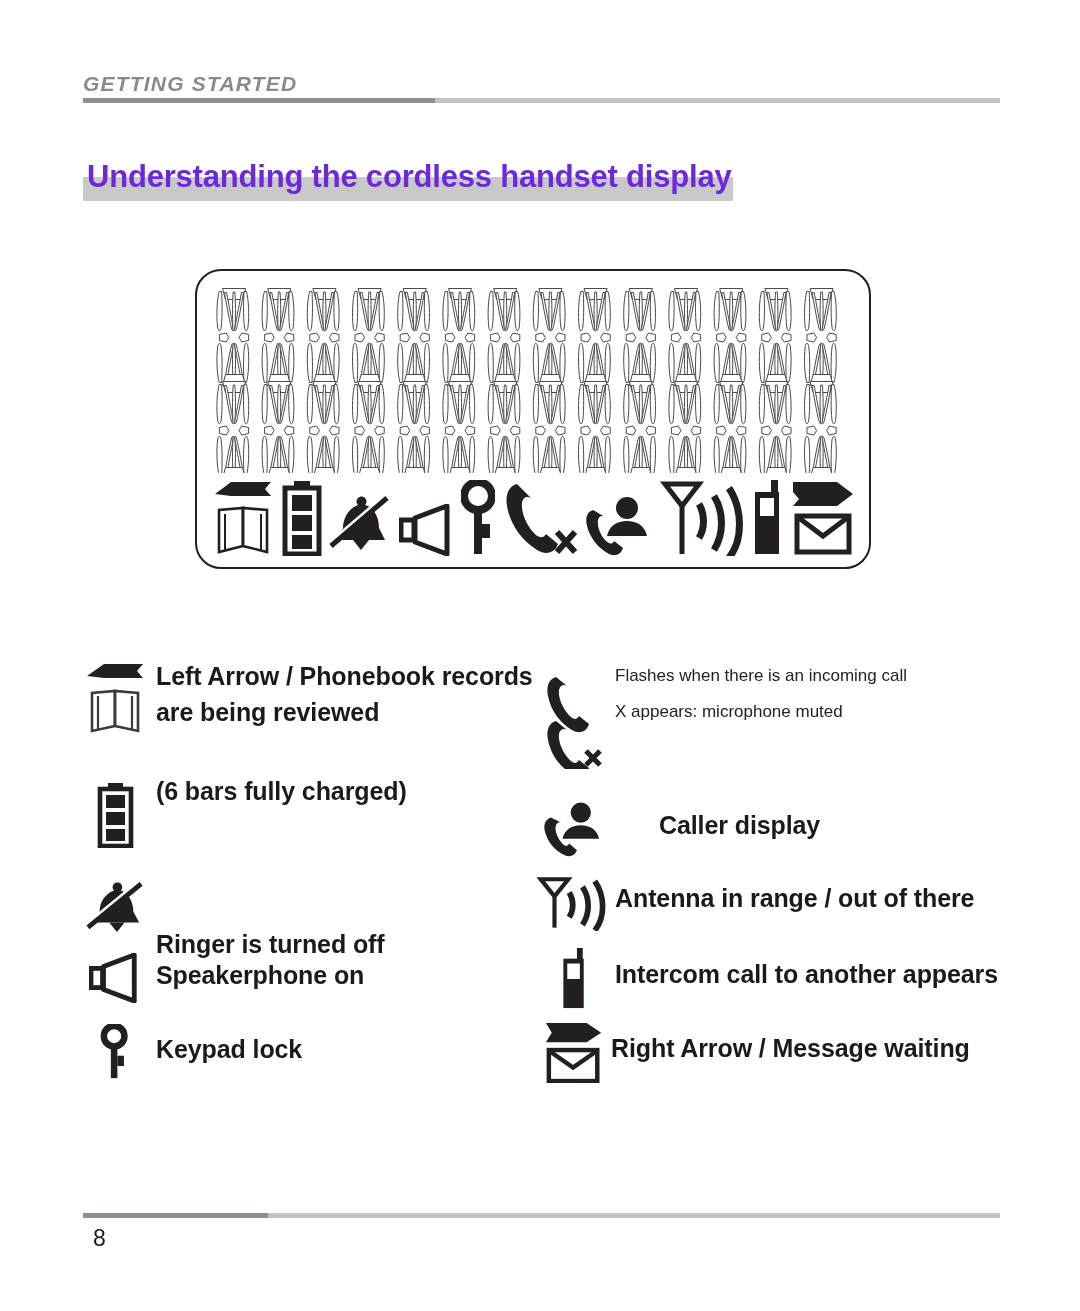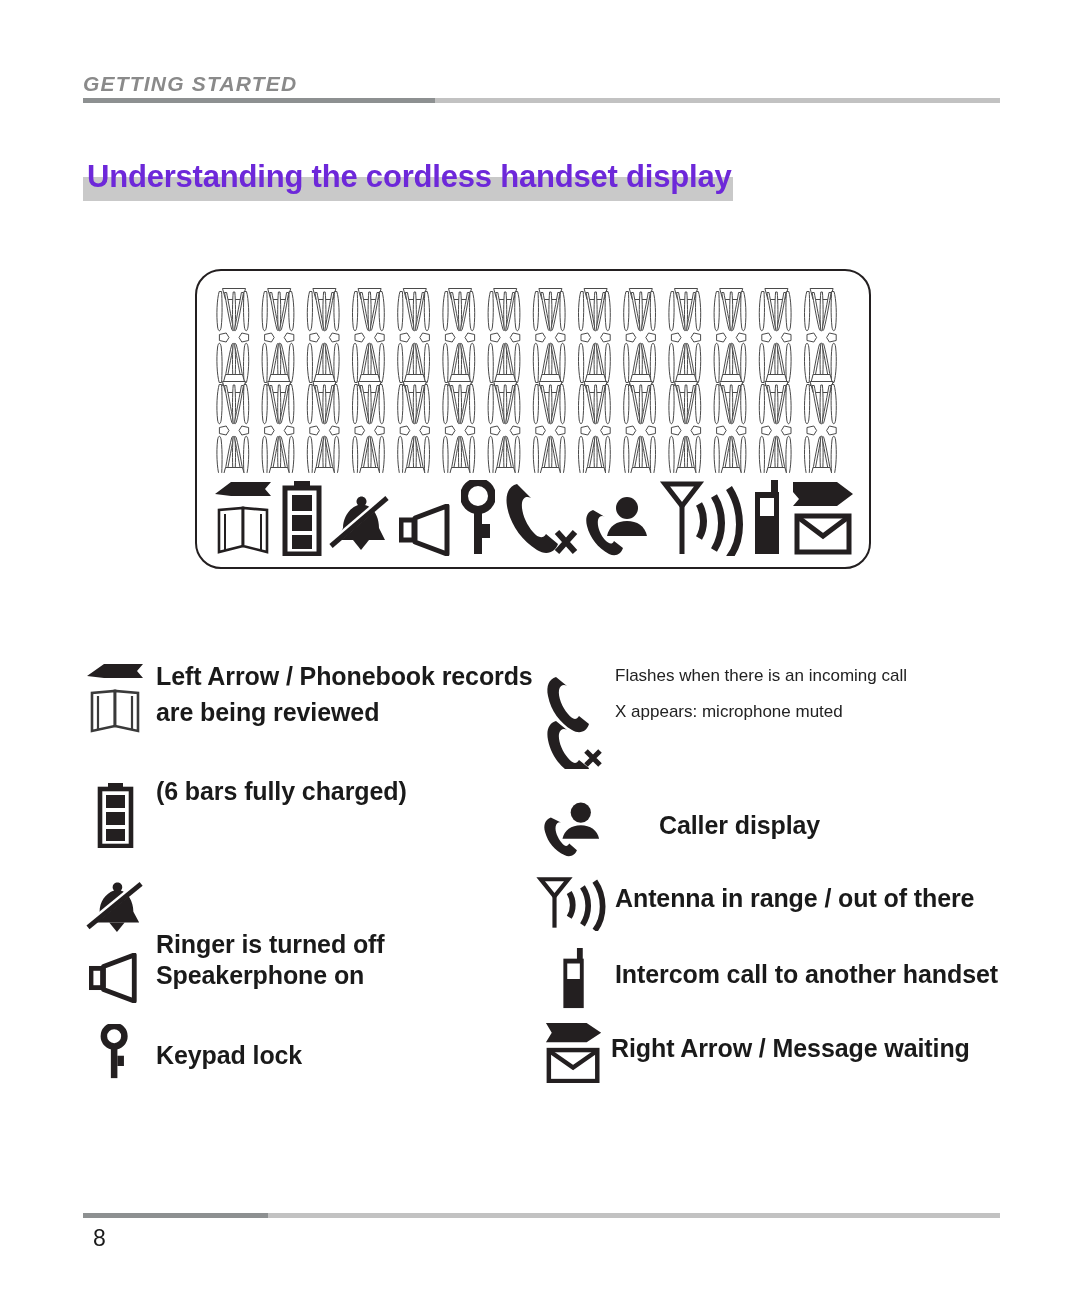--- a/index.html
+++ b/index.html
@@ -344,21 +344,21 @@
       </div>
 
       <div class="entry" style="left:0;top:367px;">
         <div class="ico" style="width:66px;height:50px;">
           <svg width="32" height="56" viewBox="0 0 34 60">
             <circle cx="15" cy="13" r="11" fill="none" stroke="#231f20" stroke-width="7"></circle>
             <rect x="11.5" y="22" width="7" height="36" fill="#231f20"></rect>
             <rect x="18.5" y="34" width="7" height="11" fill="#231f20"></rect>
           </svg>
         </div>
-        <div class="txt" style="left:73px;top:4px;margin-top:6px;">
+        <div class="txt" style="left:73px;top:4px;">
           <div class="lbl-b">Keypad lock</div>
         </div>
       </div>
 
     </div>
 
     <div class="col col-right">
 
       <div class="entry" style="left:0;top:0;">
         <div class="ico" style="left:6px;width:72px;height:110px;">
@@ -408,21 +408,21 @@
 
       <div class="entry" style="left:0;top:290px;">
         <div class="ico" style="left:6px;width:72px;height:58px;">
           <svg width="34" height="62" viewBox="0 0 34 64">
             <rect x="19" y="0" width="6" height="12" fill="#231f20"></rect>
             <rect x="5" y="11" width="21" height="51" fill="#231f20"></rect>
             <rect x="9" y="16" width="13" height="16" fill="#fff"></rect>
           </svg>
         </div>
         <div class="txt" style="left:82px;top:6px;">
-          <div class="lbl-b">Intercom call to another handset</div>
+          <div class="lbl-b">Intercom call to another appears</div>
         </div>
       </div>
 
       <div class="entry" style="left:0;top:362px;">
         <div class="ico" style="left:6px;width:72px;height:60px;">
           <svg width="62" height="62" viewBox="0 0 64 64">
             <g>
               <path d="M2 2 L44 2 L59 12 L44 22 L2 22 L8 12 Z" fill="#231f20"></path>
             </g>
             <g>

